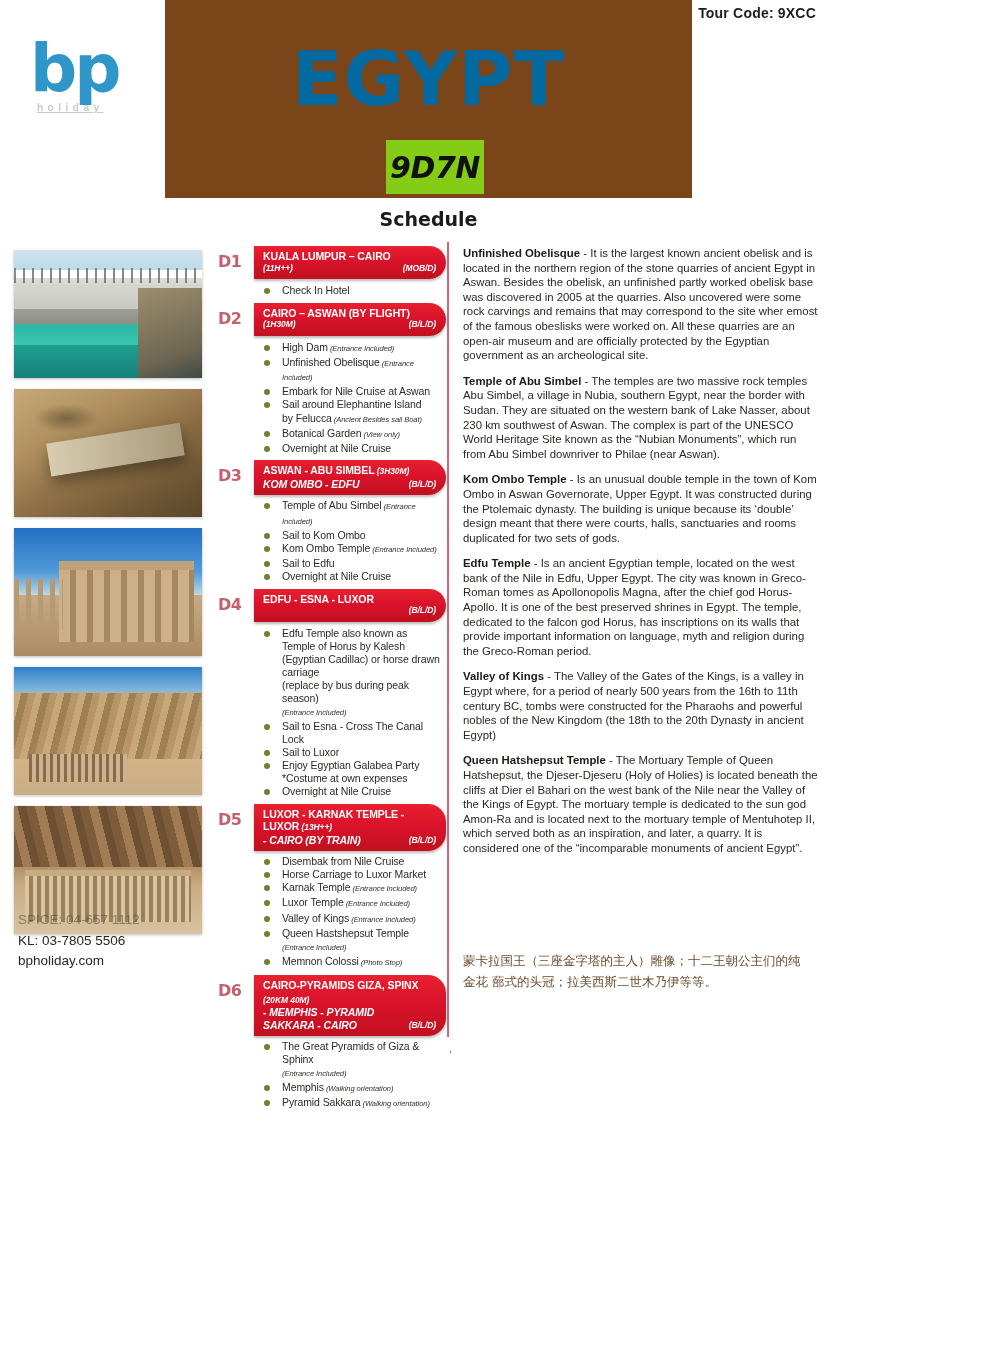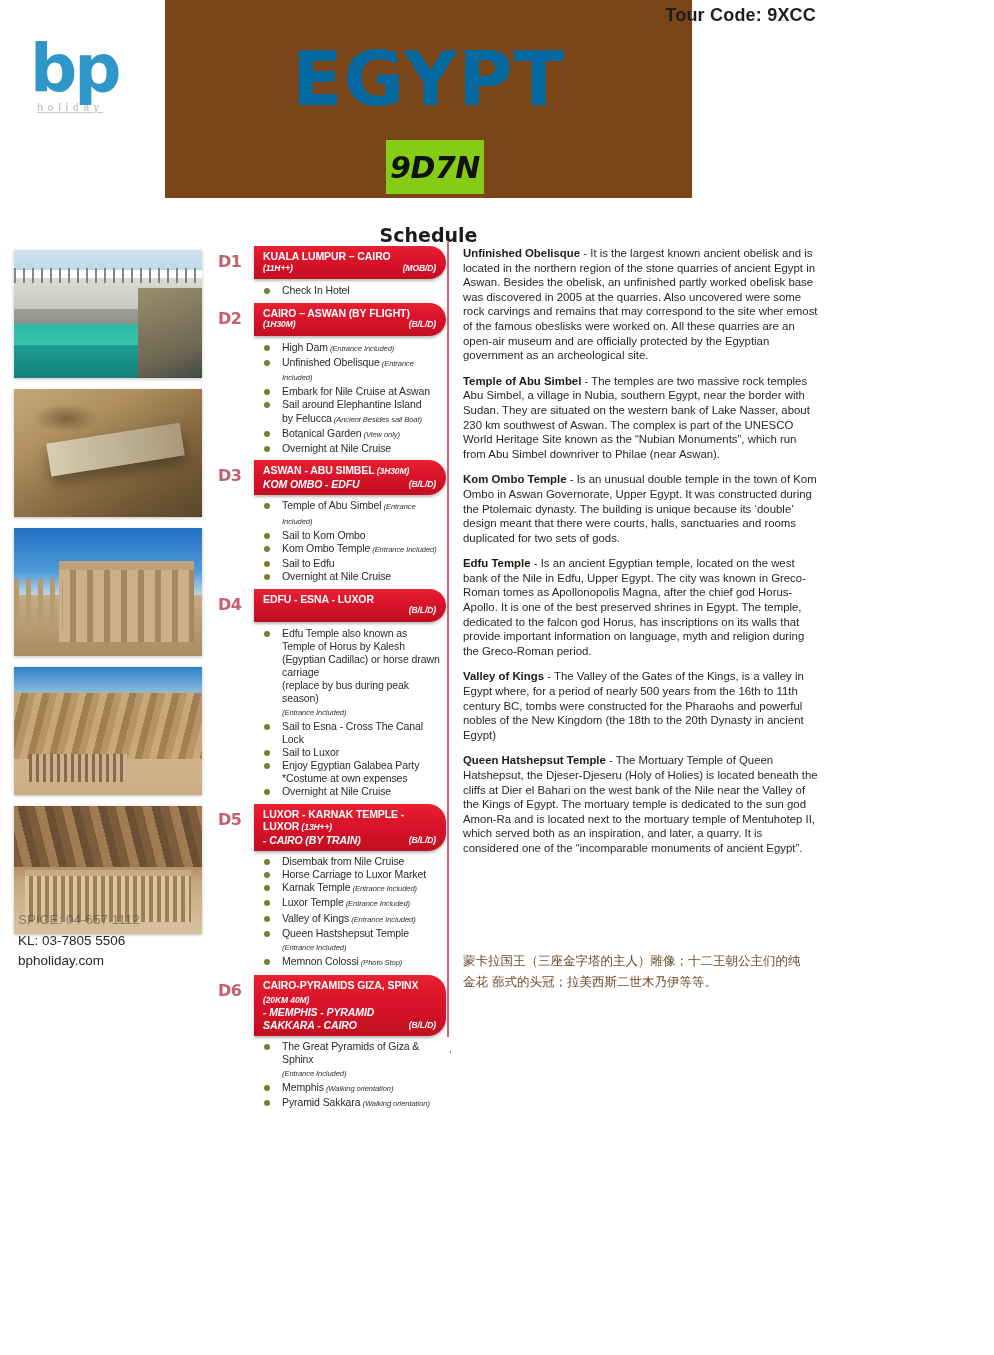--- a/index.html
+++ b/index.html
@@ -22,21 +22,21 @@
     left: 165px;
     top: 0;
     width: 527px;
     height: 198px;
     background: #7a4518;
   }
   .tour-code {
     position: absolute;
     right: 178px;
     top: 5px;
-    font-size: 18px;
+    font-size: 14px;
     font-weight: 600;
     color: #1d1d1d;
     letter-spacing: .2px;
   }
   .logo {
     position: absolute;
     left: 30px;
     top: 38px;
     width: 140px;
     height: 105px;
@@ -93,21 +93,20 @@
   .schedule-title {
     position: absolute;
     left: 165px;
     top: 208px;
     width: 527px;
     text-align: center;
     font-size: 19px;
     font-weight: 700;
     color: #1b1b1b;
     font-family: "DejaVu Sans", sans-serif;
-    margin-top: 16px;
   }
 
   
   .photo-col {
     position: absolute;
     left: 14px;
     top: 250px;
     width: 188px;
   }
   .photo {

